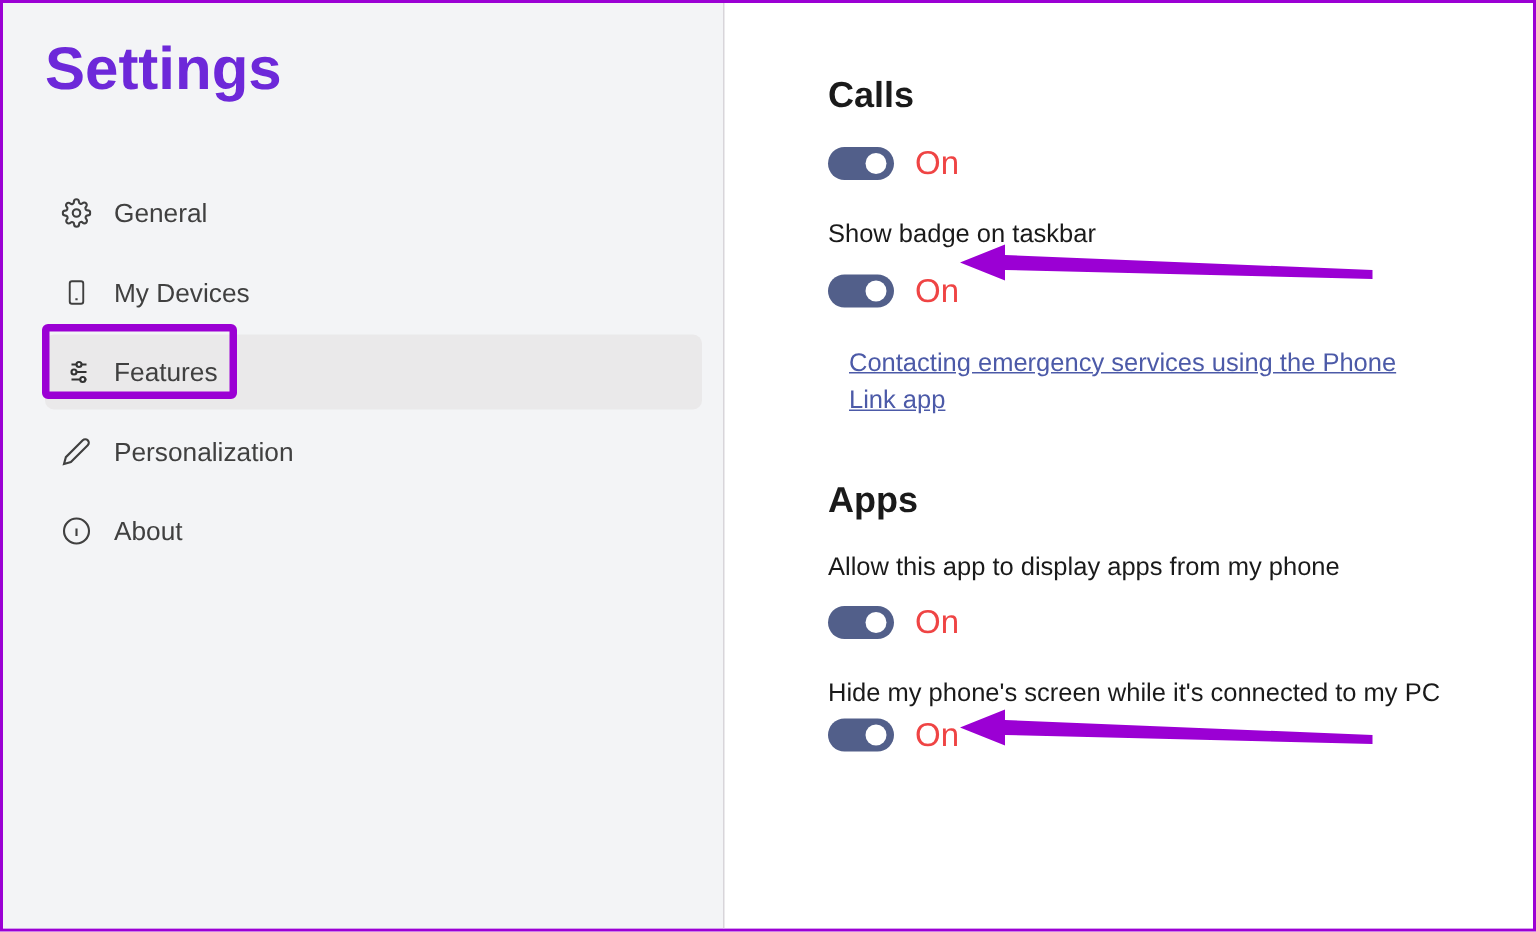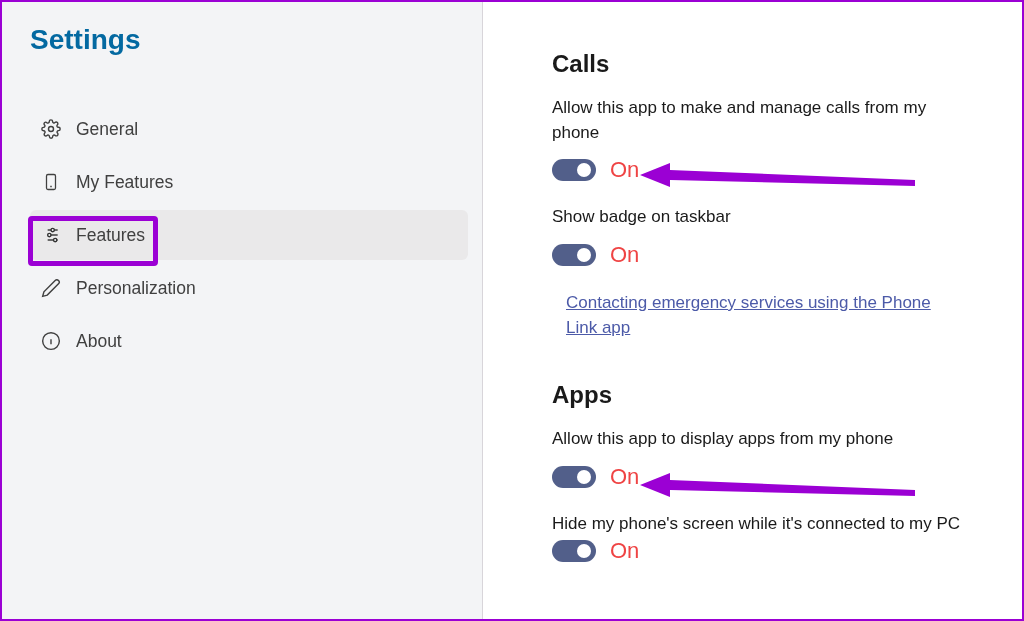--- a/index.html
+++ b/index.html
@@ -16,23 +16,23 @@
   display: flex;
   width: 100%;
   height: 100%;
 }
 .sidebar {
   width: 480px;
   padding: 22px 0 0 28px;
   background: #f3f4f6;
 }
 .page-title {
-  font-size: 28px;
+  font-size: 40px;
   font-weight: 600;
-  color: #0369a1;
+  color: #6d28d9;
   margin-bottom: 48px;
 }
 .nav { list-style: none; }
 .nav-item {
   display: flex;
   align-items: center;
   height: 50px;
   padding-left: 10px;
   border-radius: 6px;
   margin-right: 14px;
@@ -154,21 +154,21 @@
         <span>General</span>
       </li>
 
       <li class="nav-item">
         <span class="icon">
           <svg width="18" height="20" viewBox="0 0 24 24" fill="none" stroke="currentColor" stroke-width="1.7">
               <rect x="6" y="2" width="12" height="20" rx="2"></rect>
               <line x1="11" y1="18" x2="13" y2="18"></line>
             </svg>
         </span>
-        <span>My Features</span>
+        <span>My Devices</span>
       </li>
 
       <li class="nav-item active">
         <span class="icon">
           <svg width="20" height="20" viewBox="0 0 24 24" fill="none" stroke="currentColor" stroke-width="1.7">
               <line x1="4" y1="6" x2="4" y2="6.01"></line>
               <line x1="4" y1="12" x2="4" y2="12.01"></line>
               <line x1="4" y1="18" x2="4" y2="18.01"></line>
               <line x1="8" y1="6" x2="20" y2="6"></line>
               <line x1="8" y1="12" x2="20" y2="12"></line>
@@ -205,21 +205,20 @@
 
     </ul>
   </div>
 
   <div class="divider"></div>
 
   <div class="content">
 
     <h2 class="section-title">Calls</h2>
 
-    <p class="setting-desc">Allow this app to make and manage calls from my phone</p>
     <div class="toggle-row">
       <div class="toggle">
           <div class="knob"></div>
         </div>
       <span class="toggle-label">On</span>
     </div>
 
     <p class="setting-desc">Show badge on taskbar</p>
     <div class="toggle-row">
       <div class="toggle">

